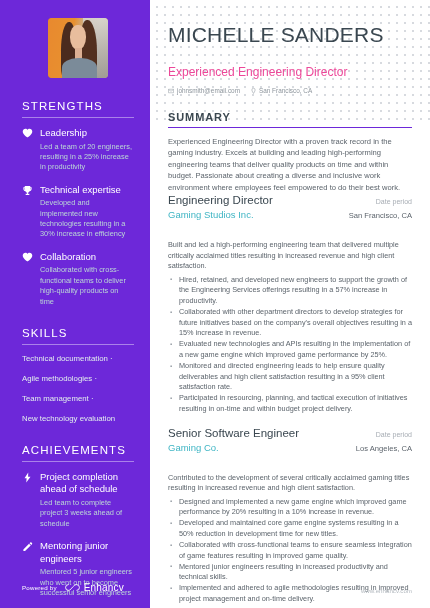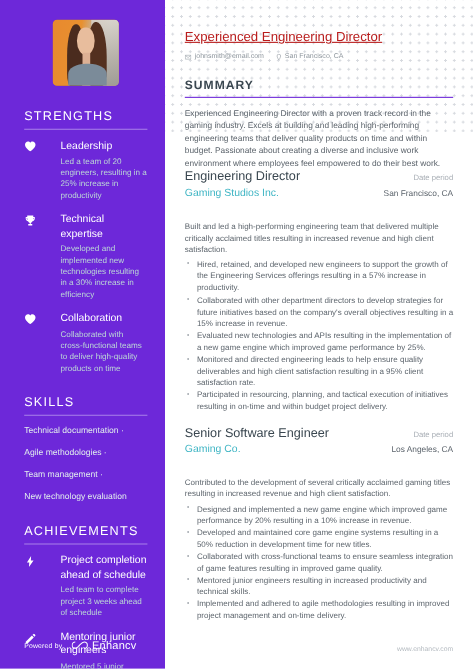--- a/index.html
+++ b/index.html
@@ -36,21 +36,21 @@
   .photo .body { position: absolute; left: 24%; top: 66%; width: 58%; height: 34%; background: #7b8b99; border-radius: 46% 46% 0 0; }
   .photo .neck { position: absolute; left: 45%; top: 50%; width: 11%; height: 18%; background: #ddb094; }
 
   .side-head {
     font-size: 11.5px; letter-spacing: 1.1px; font-weight: 400;
     padding-bottom: 5px; margin-bottom: 9px;
     border-bottom: 1px solid rgba(255,255,255,0.42);
     color: #ffffff;
   }
   .side-sec { margin-bottom: 20px; }
-  .entry { display: flex; gap: 22px; margin-bottom: 11px; align-items: flex-start; }
+  .entry { display: flex; gap: 7px; margin-bottom: 11px; align-items: flex-start; }
   .entry .ico {
     width: 11px; flex: 0 0 11px; margin-top: 1px;
     display: flex; justify-content: center; align-items: flex-start;
     color: #ffffff;
   }
   .entry .ico svg { display: block; }
   .entry .body-col { flex: 1 1 auto; min-width: 0; }
   .entry-title { font-size: 9.5px; line-height: 12.5px; color: #ffffff; margin-bottom: 2px; }
   .entry-desc { font-size: 7.4px; line-height: 10.4px; color: #bcd7d6; }
 
@@ -73,21 +73,21 @@
     position: absolute; left: 0; top: 0; width: 280px; height: 120px;
     background-image: radial-gradient(#c9cdd4 0.9px, transparent 1px);
     background-size: 8px 8px; background-position: 3px 3px;
     opacity: .75; pointer-events: none;
   }
   .main-inner { position: relative; z-index: 2; }
   .name {
     font-size: 21px; font-weight: 400; letter-spacing: .2px;
     color: #3a4750; line-height: 25px;
   }
-  .role { font-size: 12px; color: #b91c1c; margin-top: 4px; line-height: 15px; text-decoration: underline; }
+  .role { font-size: 12px; color: #ec4899; margin-top: 18px; line-height: 15px; }
   .contacts { display: flex; gap: 11px; margin-top: 7px; align-items: center; }
   .contact { display: flex; align-items: center; gap: 3px; font-size: 6.4px; color: #8d959c; }
   .contact svg { display: block; }
 
   .sec-head {
     font-size: 11px; color: #3a4750; letter-spacing: .9px;
     padding-bottom: 4px; border-bottom: 1px solid #6d28d9;
     margin: 17px 0 8px 0;
   }
   .summary { font-size: 7.6px; line-height: 11.4px; color: #5c646c; }
@@ -219,20 +219,21 @@
         </span>
         <span class="brand-name">Enhancv</span>
       </span>
     </div>
   </aside>
 
   <main class="main">
     <div class="dots"></div>
     <div class="main-inner">
 
+      <h1 class="name">MICHELLE SANDERS</h1>
       <div class="role">Experienced Engineering Director</div>
 
       <div class="contacts">
         <span class="contact">
           <span>
             <svg width="6" height="6" viewBox="0 0 24 24">
                 <path fill="none" stroke="#9aa1a8" stroke-width="2.2" d="M2 5h20v14H2z"></path>
                 <path fill="none" stroke="#9aa1a8" stroke-width="2.2" d="M2 6l10 7 10-7"></path>
               </svg>
           </span>

